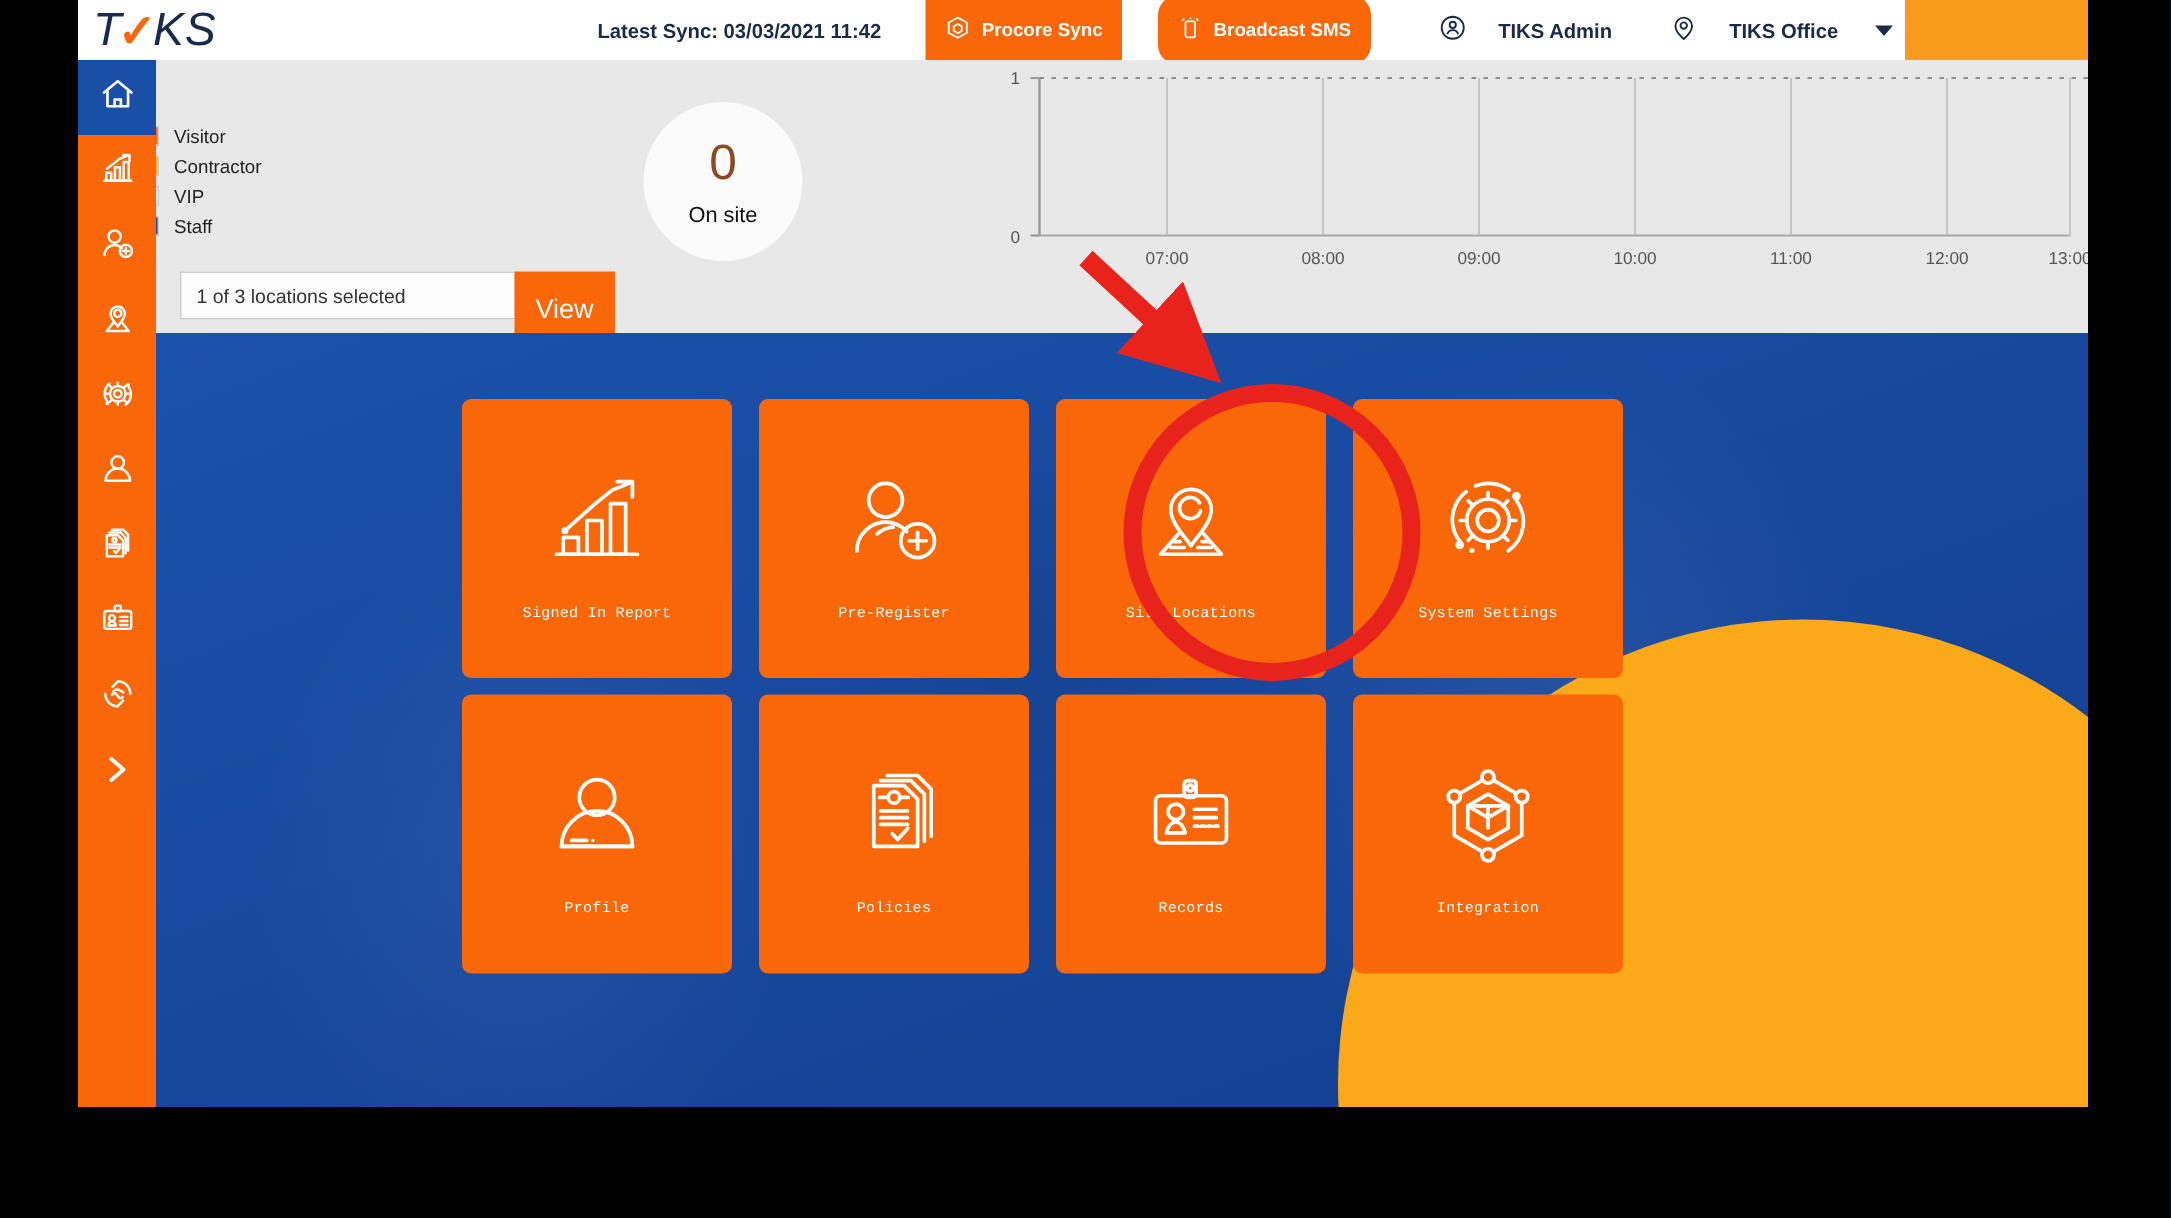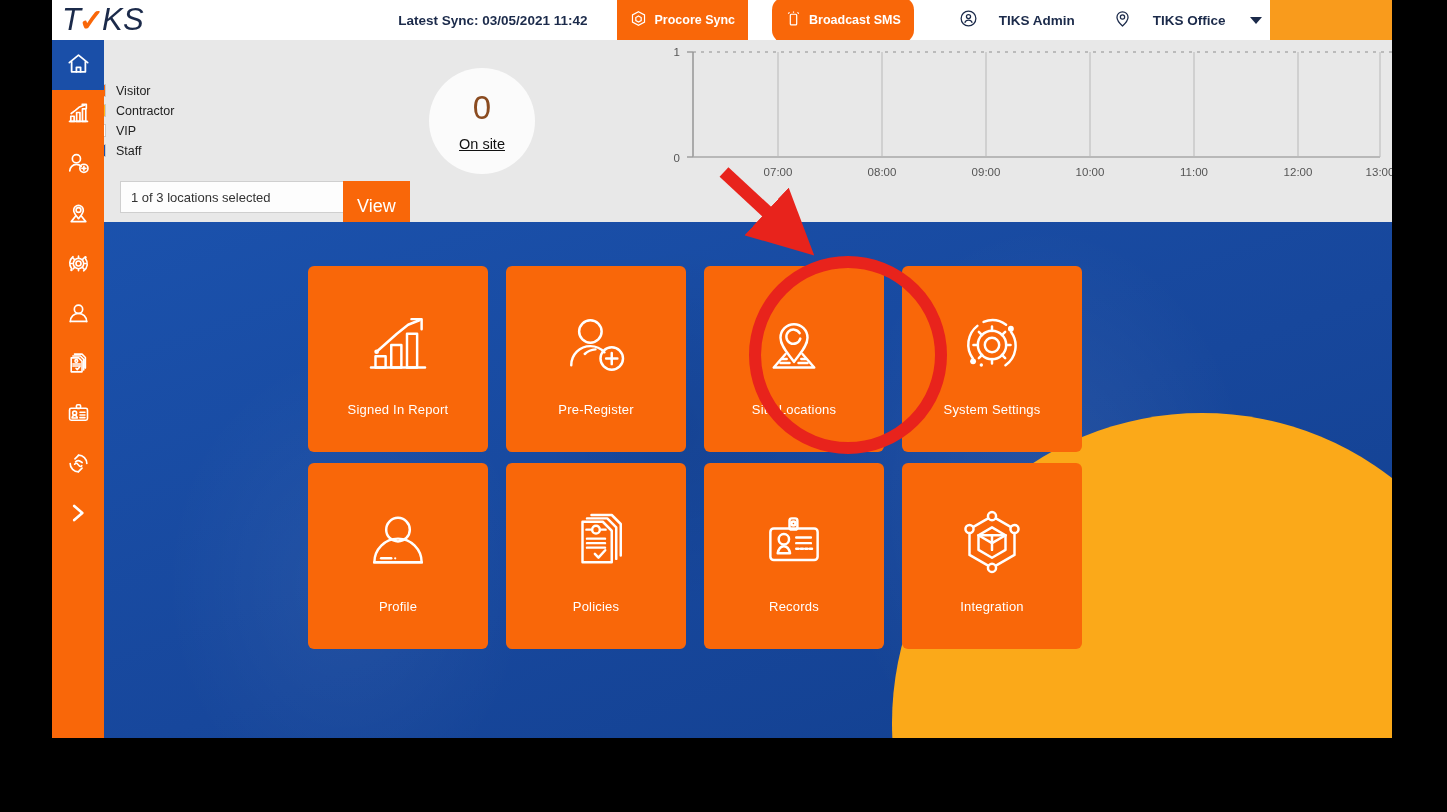--- a/index.html
+++ b/index.html
@@ -91,21 +91,21 @@
     font-family: "Liberation Sans", sans-serif;
   }
 
   .onsite-circle {
     position: absolute; left: 377px; top: 28px;
     width: 106px; height: 106px; border-radius: 50%;
     background: #fbfbfb;
     display: flex; flex-direction: column; align-items: center; justify-content: center;
   }
   .onsite-num { font-size: 33px; color: #8a4b20; line-height: 1; }
-  .onsite-label { font-size: 14.5px; color: #111; margin-top: 12px; text-decoration: underline; }
+  .onsite-label { font-size: 14.5px; color: #111; margin-top: 12px; }
 
   .chart-wrap { position: absolute; left: 528px; top: 0; width: 812px; height: 182px; }
   .chart-svg { display: block; }
   .tick-label { font-size: 11.5px; fill: #555; font-family: "Liberation Sans", sans-serif; }
   .ax-label { font-size: 11.5px; fill: #555; font-family: "Liberation Sans", sans-serif; }
 
   
   .main {
     position: absolute; left: 0; top: 222px;
     width: 1340px; height: 516px;
@@ -134,22 +134,22 @@
     column-gap: 18px; row-gap: 11px;
   }
   .tile {
     background: #F96709; border-radius: 6px;
     display: flex; flex-direction: column;
     align-items: center; justify-content: center;
     cursor: pointer; position: relative;
   }
   .tile-icon { height: 86px; display: flex; align-items: center; justify-content: center; }
   .tile-label {
-    color: #fff; font-size: 13px; margin-top: 14px;
-    text-align: left; letter-spacing: .2px;
+    color: #fff; font-size: 10px; margin-top: 14px;
+    text-align: left; letter-spacing: .2px; font-family: Liberation Mono, monospace;
   }
 
   
   .sidebar {
     position: absolute; left: 0; top: 40px;
     width: 52px; height: 698px;
     background: #F96709;
   }
   .side-item {
     width: 52px; height: 50px;
@@ -164,21 +164,21 @@
 
 <div id="app">
 
   <div class="topbar">
     <div class="logo">
       <span class="tik">T</span>
         <span class="check">✓</span>
         <span class="tik">KS</span>
     </div>
 
-    <div class="sync-text">Latest Sync: 03/05/2021 11:42</div>
+    <div class="sync-text">Latest Sync: 03/03/2021 11:42</div>
 
     <button class="topbtn" id="btn-procore">
       <span>
         <svg width="17" height="17" viewBox="0 0 24 24" fill="none" stroke="#fff" stroke-width="1.7">
           <path d="M12 2.5 20.5 7v10L12 21.5 3.5 17V7z"></path>
           <path d="M12 8.5 15.8 10.7v4.2L12 17.1 8.2 14.9v-4.2z"></path>
         </svg>
       </span>
       <span>Procore Sync</span>
     </button>

